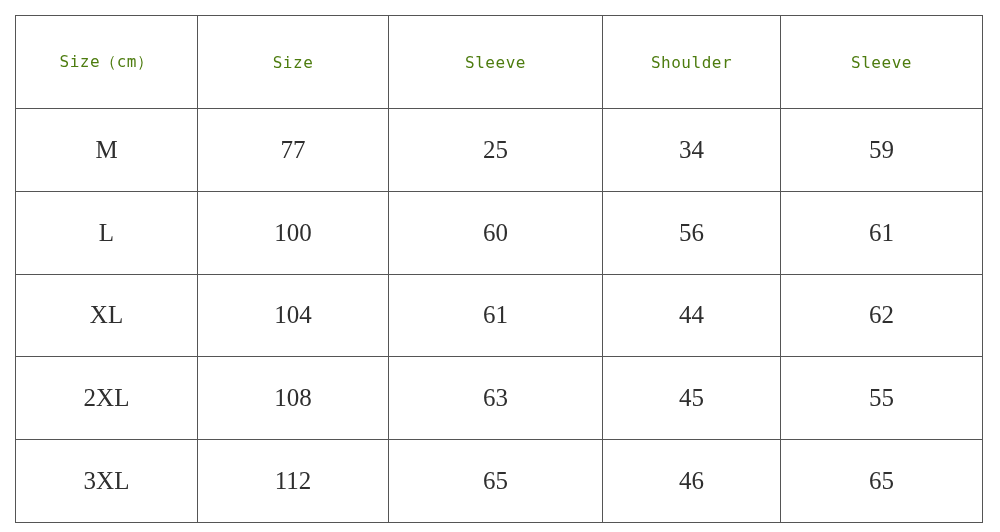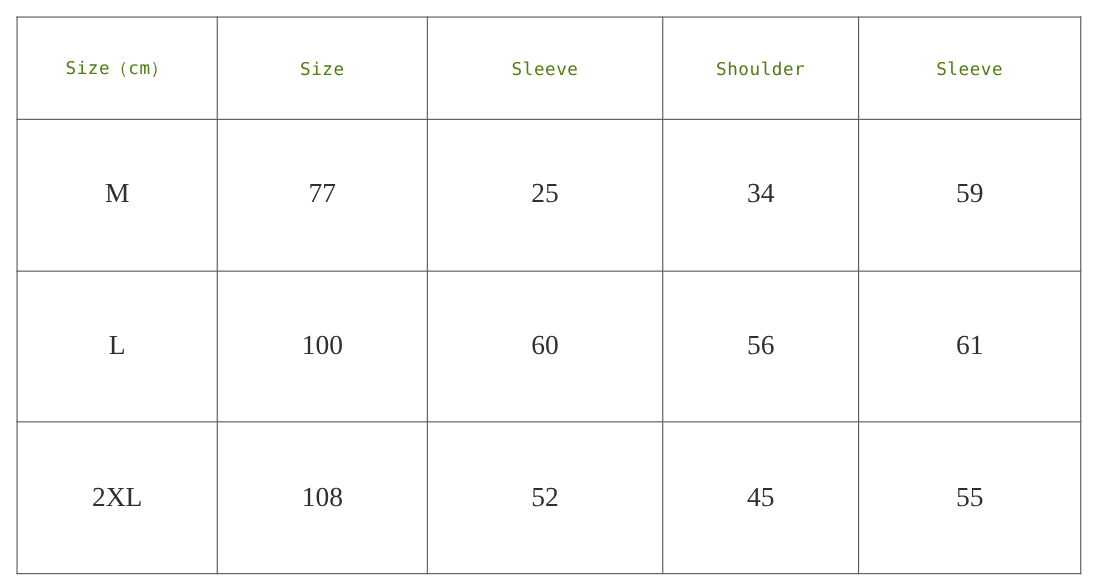--- a/index.html
+++ b/index.html
@@ -95,21 +95,35 @@
         <td>59</td>
       </tr>
       <tr>
         <td>L</td>
         <td>100</td>
         <td>60</td>
         <td>56</td>
         <td>61</td>
       </tr>
       <tr>
+        <td>XL</td>
+        <td>104</td>
+        <td>61</td>
+        <td>44</td>
+        <td>62</td>
+      </tr>
+      <tr>
         <td>2XL</td>
         <td>108</td>
-        <td>52</td>
+        <td>63</td>
         <td>45</td>
         <td>55</td>
+      </tr>
+      <tr>
+        <td>3XL</td>
+        <td>112</td>
+        <td>65</td>
+        <td>46</td>
+        <td>65</td>
       </tr>
     </tbody>
   </table>
 </div>
 
 </body></html>

